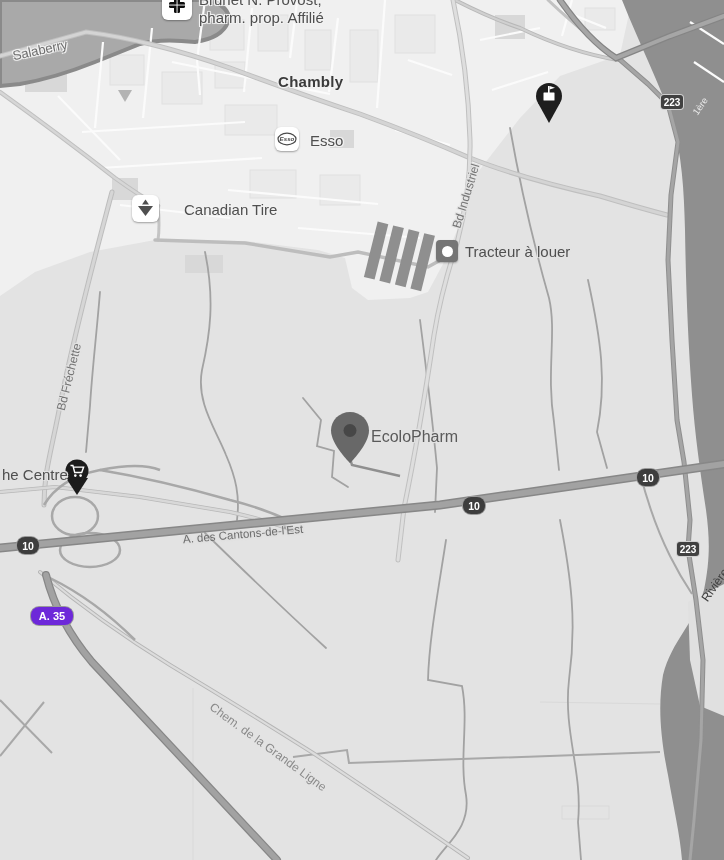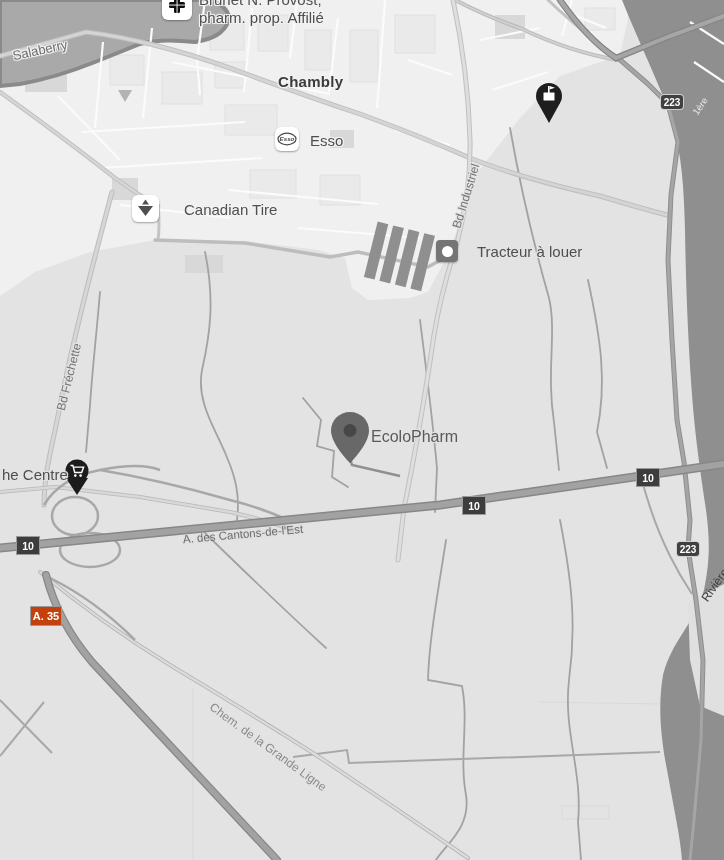--- a/index.html
+++ b/index.html
@@ -12,21 +12,21 @@
   .poi{font-size:15px;color:#4f4f4f;line-height:18px;}
   .poi-dark{font-size:15px;color:#323232;line-height:20px;text-align:center;}
   .city{font-size:15px;font-weight:600;color:#3b3b3b;letter-spacing:.3px;}
   .road{font-size:12px;color:#757575;}
   .badge{position:absolute;background:#fff;border-radius:6px;
          box-shadow:0 1px 2px rgba(0,0,0,.35);}
   .badge-dark{position:absolute;background:#757575;border-radius:4px;
          box-shadow:0 1px 2px rgba(0,0,0,.3);display:flex;align-items:center;justify-content:center;}
   .shield{position:absolute;display:flex;align-items:center;justify-content:center;
           color:#fff;font-weight:bold;font-family:"Liberation Sans",sans-serif;}
-  .shield-dark{background:#3d3d3d;border-radius:0;box-shadow:0 0 0 1px #9a9a9a;}
+  .shield-dark{background:#3d3d3d;border-radius:8px;box-shadow:0 0 0 1px #9a9a9a;}
   .shield-gray{background:#404040;border-radius:3px;box-shadow:0 0 0 1px #cfcfcf;}
   .ctr{transform-origin:center center;}
 </style>
 </head>
 <body>
 
 <div class="map">
 
   <svg class="base" width="724" height="860" viewBox="0 0 724 860">
 
@@ -240,21 +240,21 @@
 
   <div class="shield shield-dark ctr" style="left:17px;top:537px;width:22px;height:17px;font-size:10.5px;">
       <span>10</span>
     </div>
   <div class="shield shield-dark ctr" style="left:463px;top:497px;width:22px;height:17px;font-size:10.5px;">
       <span>10</span>
     </div>
   <div class="shield shield-dark ctr" style="left:637px;top:469px;width:22px;height:17px;font-size:10.5px;">
       <span>10</span>
     </div>
-  <div class="shield shield-dark ctr" style="left:31px;top:607px;width:30px;height:18px;font-size:11px;background:#c2410c;">
+  <div class="shield shield-dark ctr" style="left:31px;top:607px;width:42px;height:18px;font-size:11px;background:#6d28d9;">
       <span>A. 35</span>
     </div>
   <div class="shield shield-gray" style="left:661px;top:95px;width:22px;height:14px;font-size:10px;">
       <span>223</span>
     </div>
   <div class="shield shield-gray" style="left:677px;top:542px;width:22px;height:14px;font-size:10px;">
       <span>223</span>
     </div>
 
   <div class="lbl poi halo-light" style="left:199px;top:-9px;">
@@ -262,21 +262,21 @@
     <div>pharm. prop. Affilié</div>
   </div>
 
   <div class="lbl city halo-light" style="left:278px;top:73px;">Chambly</div>
 
 
   <div class="lbl poi halo-light" style="left:310px;top:132px;">Esso</div>
 
   <div class="lbl poi halo-light" style="left:184px;top:201px;">Canadian Tire</div>
 
-  <div class="lbl poi halo-gray" style="left:465px;top:243px;margin-left:12px;">Tracteur à louer</div>
+  <div class="lbl poi halo-gray" style="left:465px;top:243px;">Tracteur à louer</div>
 
   <div class="lbl halo-gray" style="left:371px;top:428px;font-size:16px;color:#5a5a5a;">EcoloPharm</div>
 
   <div class="lbl poi halo-gray" style="left:2px;top:466px;">he Centre</div>
 
   <div class="lbl road halo-light" style="left:40px;top:50px;font-size:13px;color:#6f6f6f;transform:translate(-50%,-50%) rotate(-12deg);">Salaberry</div>
 
   <div class="lbl road halo-gray" style="left:69px;top:377px;transform:translate(-50%,-50%) rotate(-76deg);">Bd Fréchette</div>
 
   <div class="lbl road halo-gray" style="left:466px;top:196px;transform:translate(-50%,-50%) rotate(-73deg);">Bd Industriel</div>

